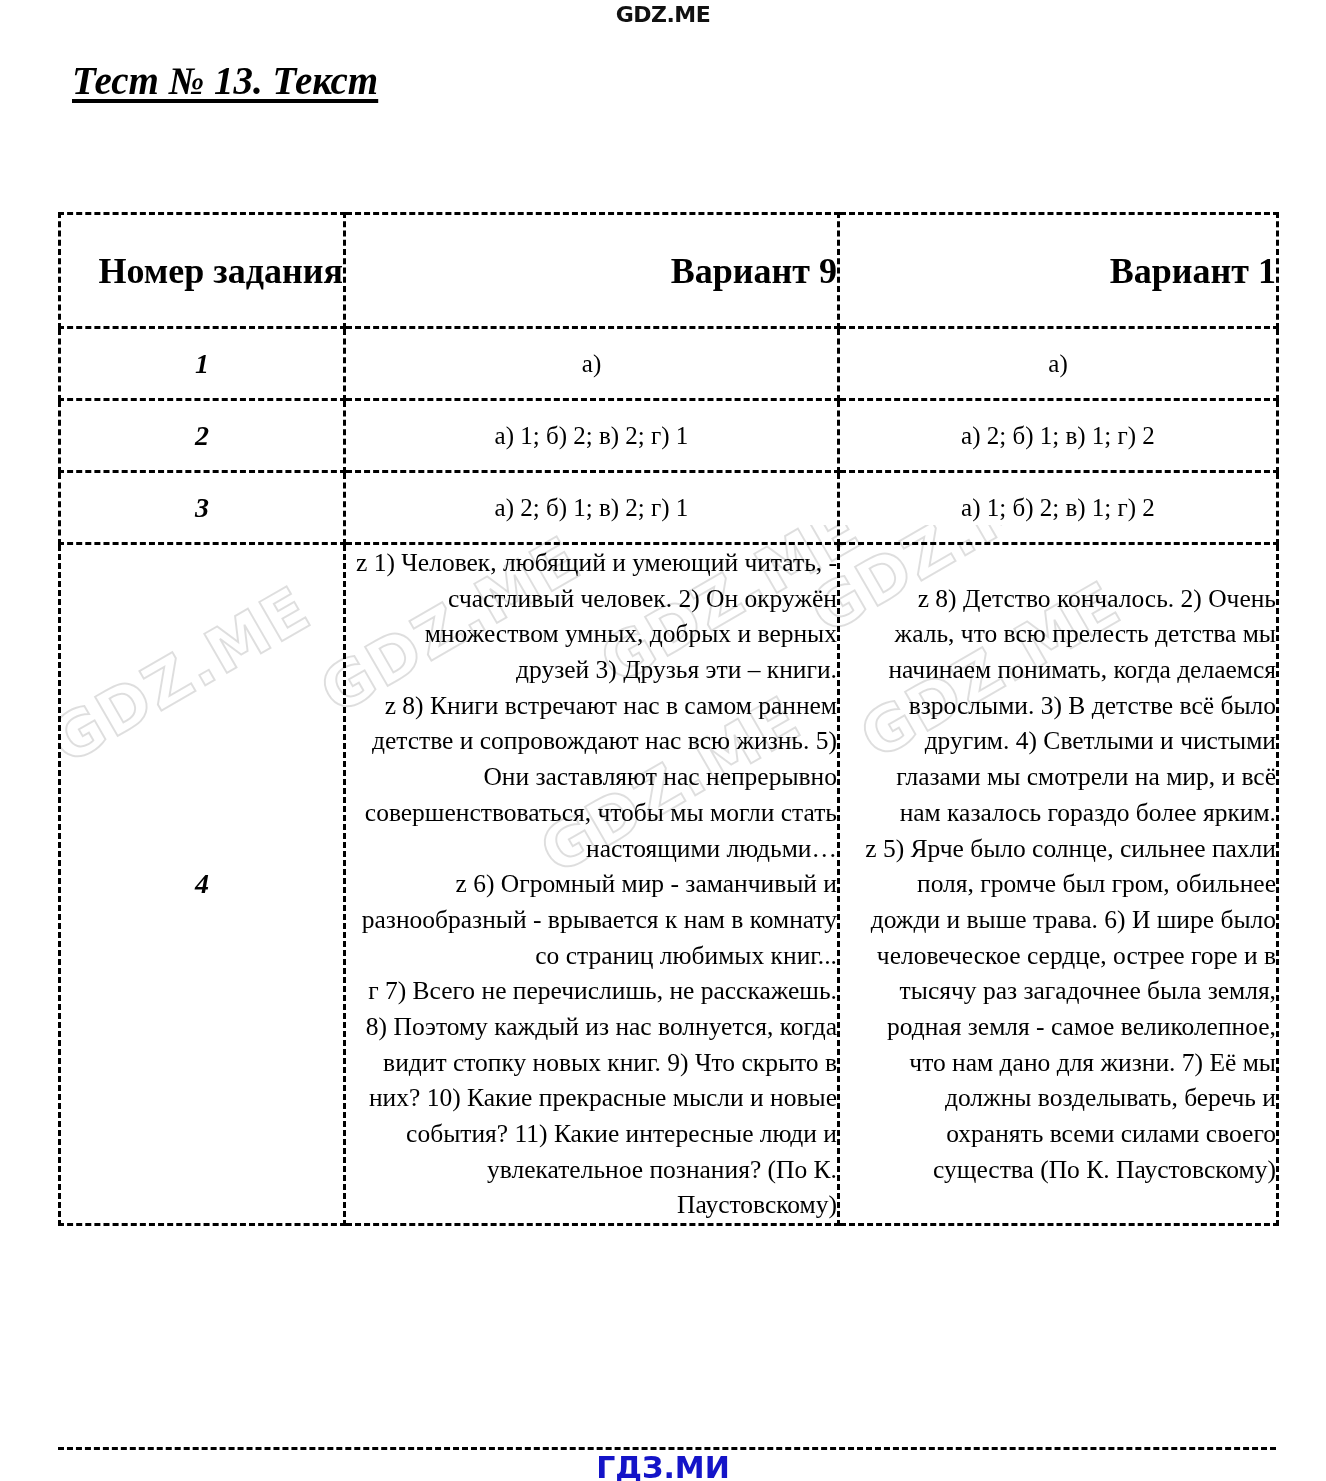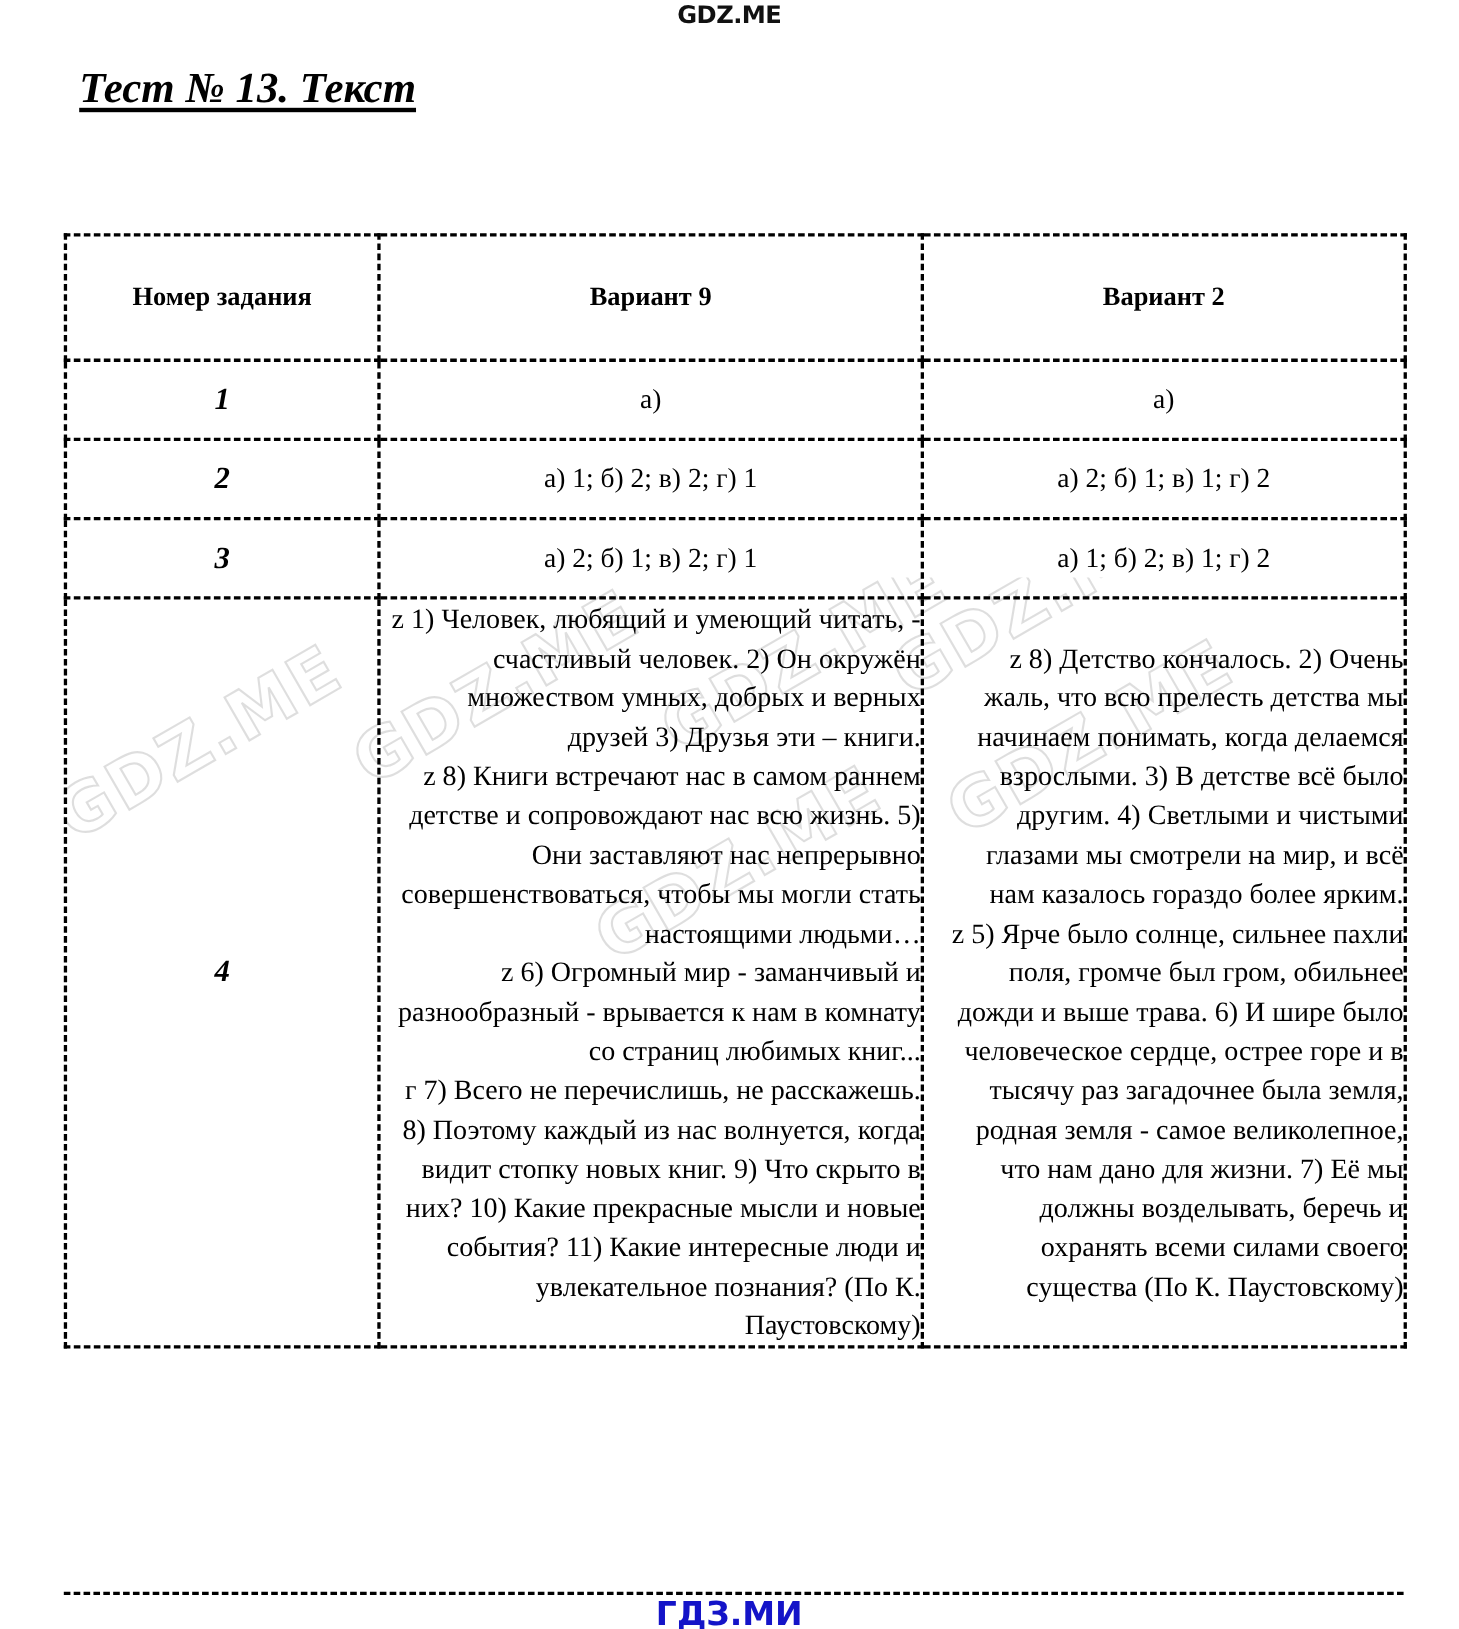--- a/index.html
+++ b/index.html
@@ -78,23 +78,23 @@
     border: 3px dashed #000000;
     vertical-align: middle;
     padding: 0;
     background: transparent;
   }
   .col-num   { width: 285px; }
   .col-var1  { width: 494px; }
   .col-var2  { width: 439px; }
 
   .hdr {
-    text-align: center;
-    font-weight: bold;
-    font-size: 24px;
+    text-align: right;
+    font-weight: bold;
+    font-size: 36px;
     height: 111px;
   }
   .task-no {
     text-align: center;
     font-weight: bold;
     font-style: italic;
     font-size: 28px;
   }
   .ans {
     text-align: center;
@@ -151,21 +151,21 @@
 <table class="answer-table">
   <colgroup>
     <col class="col-num">
     <col class="col-var1">
     <col class="col-var2">
   </colgroup>
   <tbody>
     <tr>
       <td class="hdr">Номер задания</td>
       <td class="hdr">Вариант 9</td>
-      <td class="hdr">Вариант 2</td>
+      <td class="hdr">Вариант 1</td>
     </tr>
 
     <tr class="row-short">
       <td class="task-no">1</td>
       <td class="ans">а)</td>
       <td class="ans">а)</td>
     </tr>
 
     <tr class="row-short">
       <td class="task-no">2</td>

